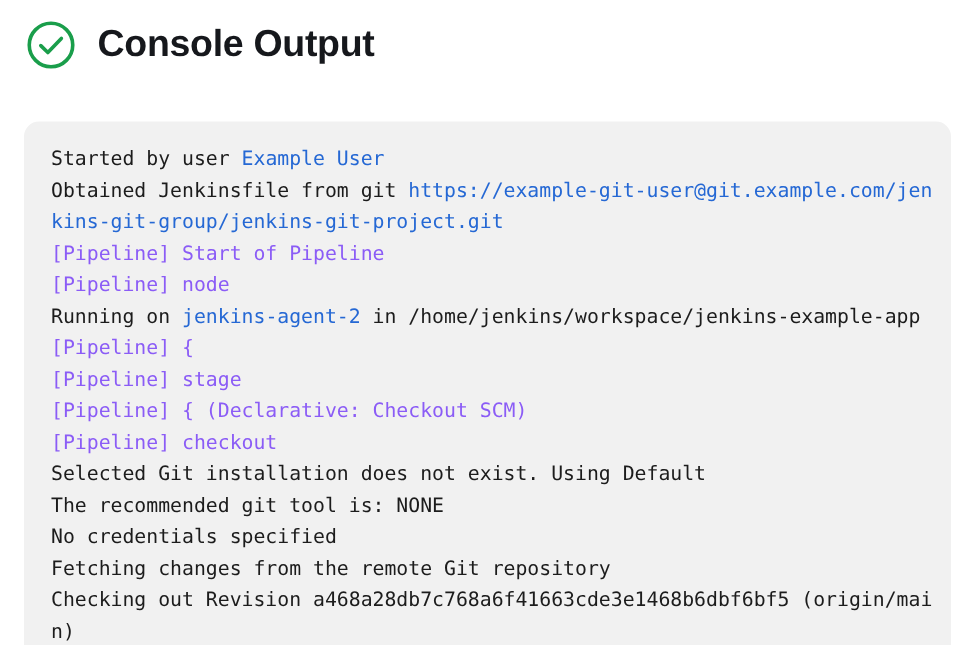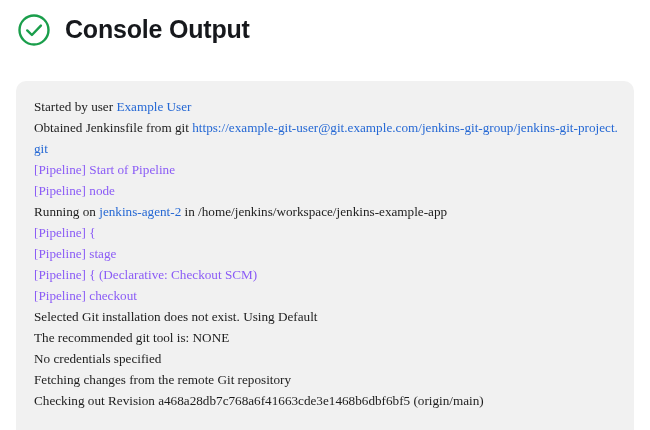--- a/index.html
+++ b/index.html
@@ -65,21 +65,20 @@
     font-family: "DejaVu Sans Mono", "Liberation Mono", monospace;
     font-size: 13.2px;
     line-height: 21px;
     color: #1c1c1c;
     white-space: pre-wrap;
     word-break: break-all;
   }
 
   .log-line {
     white-space: pre-wrap;
-    font-family: Liberation Serif, serif;
   }
 
   .log-line.muted {
     color: #8b5cf6;
   }
 
   .tok-link {
     color: #2568d4;
   }
 </style>

